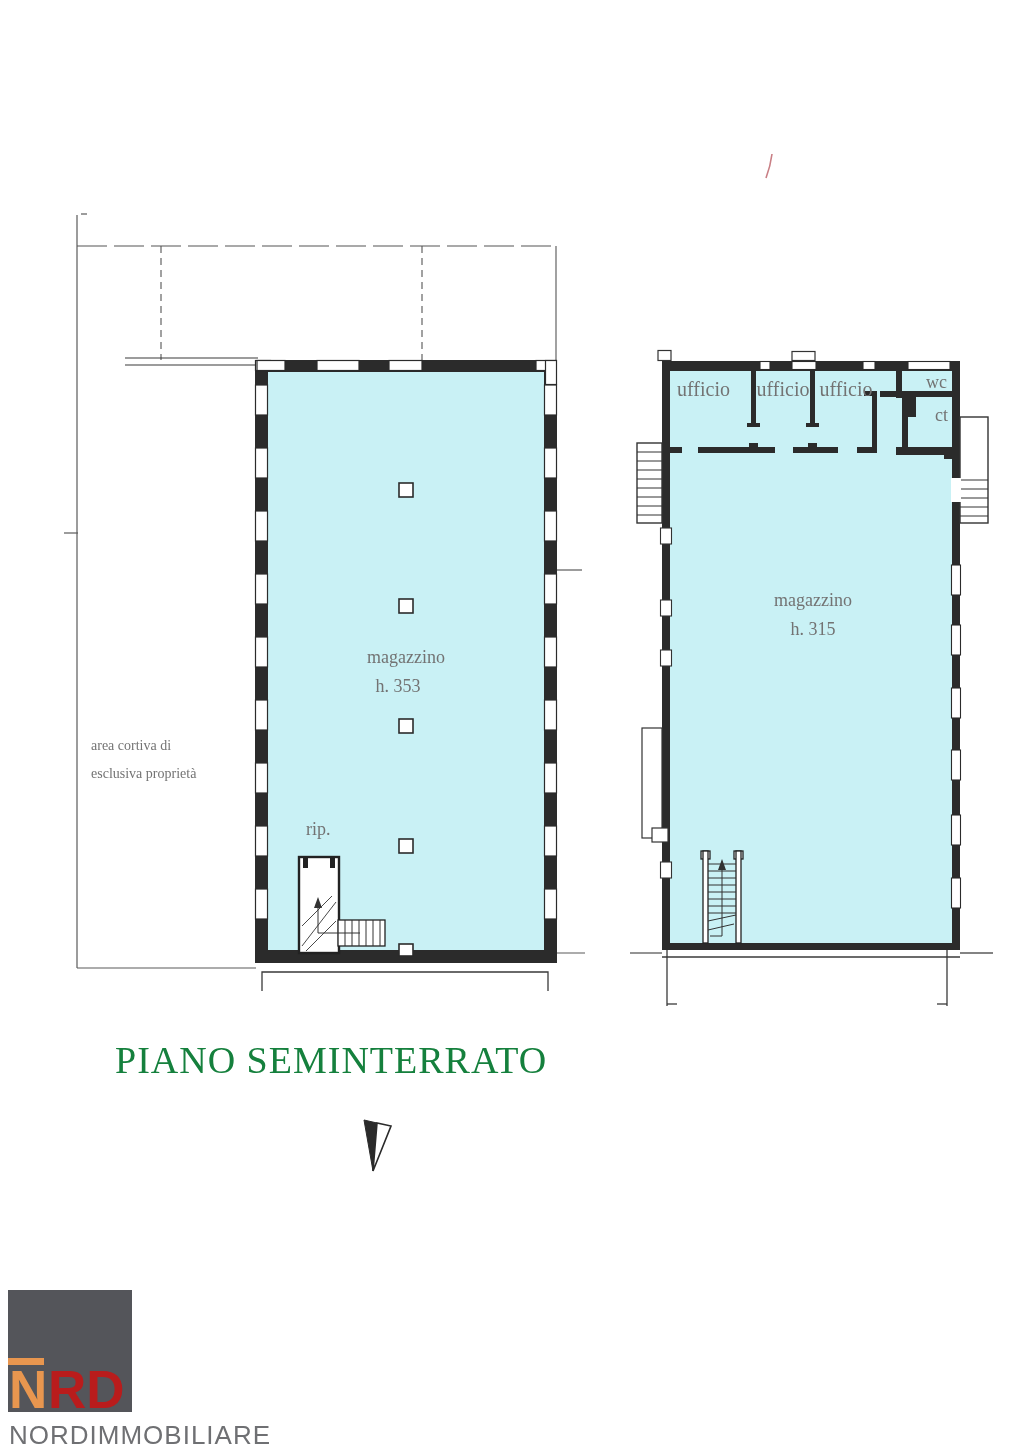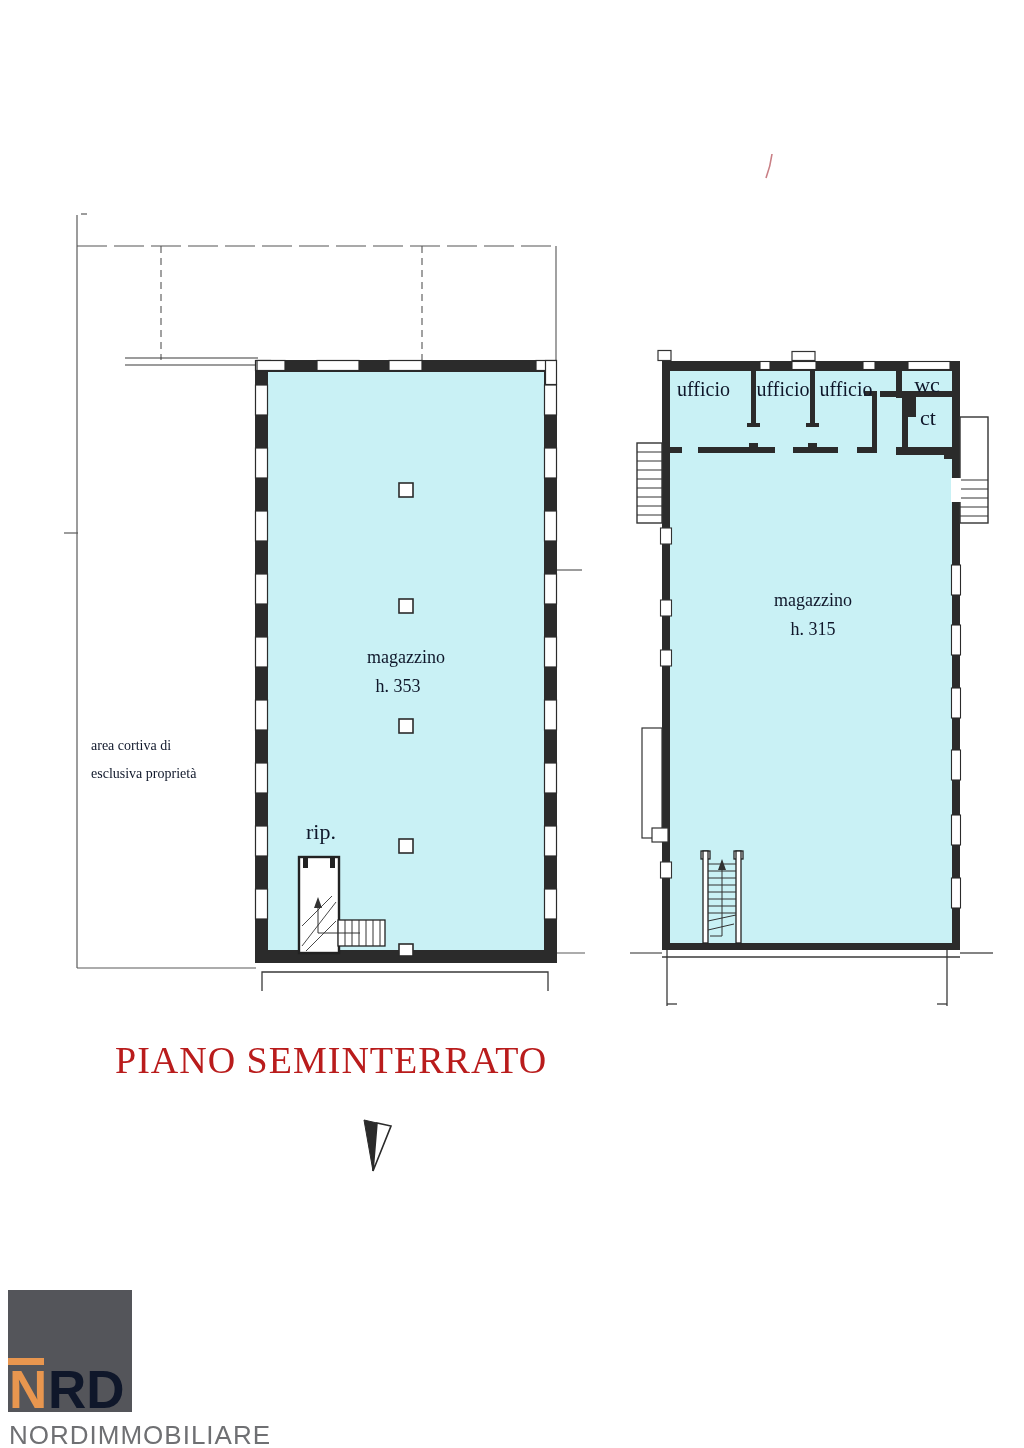--- a/index.html
+++ b/index.html
@@ -1,32 +1,32 @@
 <!DOCTYPE html>
 <html><head>
 <meta charset="utf-8">
 <style>
   html,body{margin:0;padding:0;background:#fff;}
   #page{position:relative;width:1024px;height:1448px;background:#ffffff;overflow:hidden;
         font-family:"Liberation Serif", serif;color:#242424;}
   #drawing{position:absolute;left:0;top:0;}
-  .lbl{position:absolute;white-space:nowrap;color:#0f172a;}
+  .lbl{position:absolute;white-space:nowrap;color:#737373;}
   .center{text-align:center;}
   .room{font-size:18px;}
-  .small{font-size:22px;}
+  .small{font-size:18px;text-align:right;}
   .court{font-size:14px;}
   .office{font-size:20px;}
-  .title{position:absolute;font-size:38px;letter-spacing:1px;color:#b91c1c;text-align:center;white-space:nowrap;}
+  .title{position:absolute;font-size:38px;letter-spacing:1px;color:#15803d;text-align:center;white-space:nowrap;}
   
   #logo-square{position:absolute;left:8px;top:1290px;width:124px;height:122px;background:#54555a;}
   #logo-bar{position:absolute;left:8px;top:1358px;width:36px;height:7px;background:#e8964f;}
   .logo-letter{position:absolute;font-family:"Liberation Sans", sans-serif;font-weight:bold;
                font-size:53px;line-height:53px;}
   #logo-n{left:9px;top:1363px;color:#e8964f;}
-  #logo-rd{left:48px;top:1363px;color:#0f172a;}
+  #logo-rd{left:48px;top:1363px;color:#b91c1c;}
   #logo-name{position:absolute;left:9px;top:1420px;font-family:"Liberation Sans", sans-serif;
              font-size:26px;letter-spacing:1px;color:#6f7073;}
 </style>
 </head>
 <body>
 
 <div id="page">
 
   <svg id="drawing" width="1024" height="1448" viewBox="0 0 1024 1448">
 

